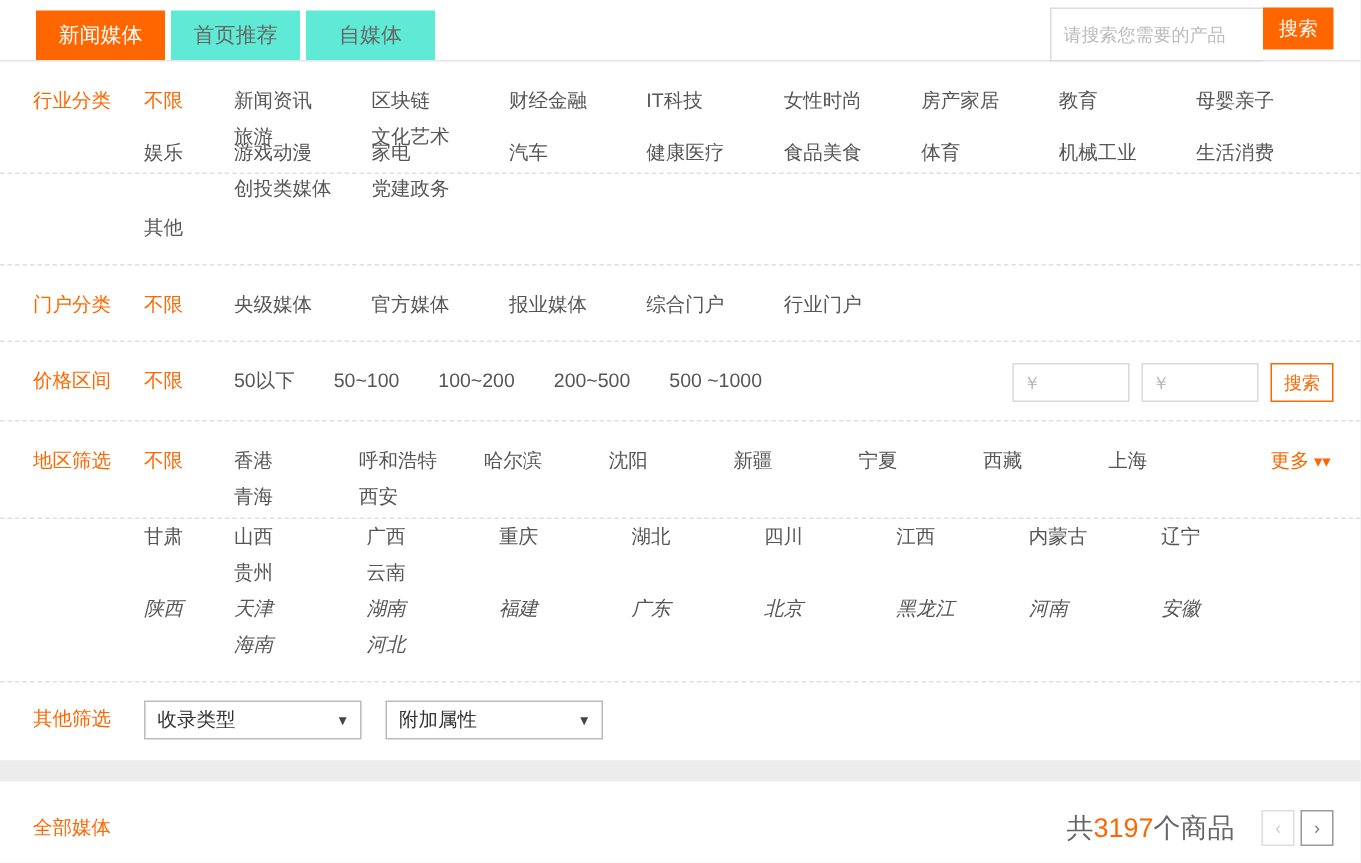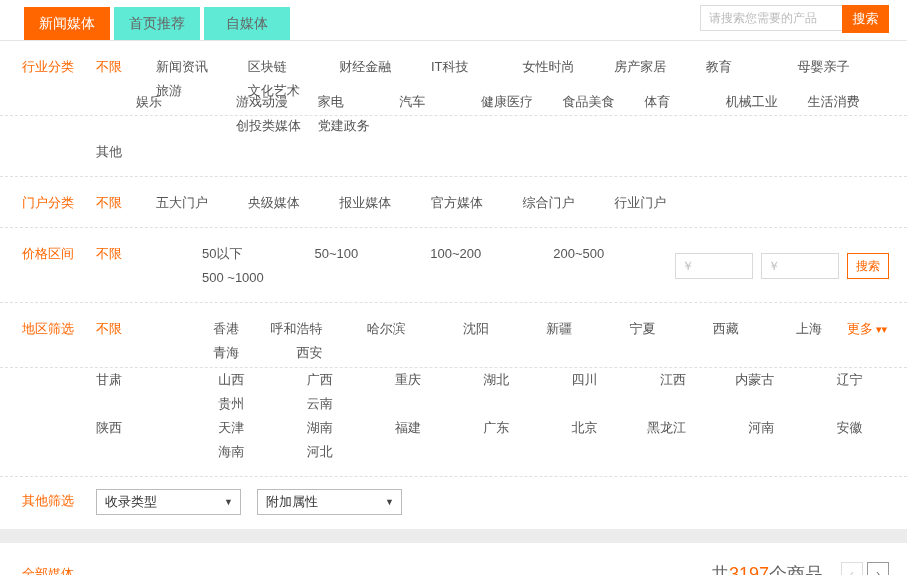--- a/index.html
+++ b/index.html
@@ -32,21 +32,21 @@
     cursor: pointer;
     user-select: none;
   }
   .tab.active { background: #f60; color: #fff; }
 
   .searchwrap {
     position: absolute; right: 18px; top: 5px;
     display: flex; align-items: stretch; height: 28px;
   }
   .searchwrap input {
-    width: 142px; height: 26px;
+    width: 142px; height: 36px;
     border: 1px solid #dcdcdc;
     border-right: none;
     outline: none;
     font-size: 12px;
     color: #333;
     padding: 0 8px;
     background: #fff;
     font-family: "Liberation Sans", "DejaVu Sans", sans-serif;
   }
   .searchwrap input::placeholder { color: #bbb; }
@@ -79,28 +79,28 @@
     flex: 0 0 60px;
     line-height: 24px;
     cursor: pointer;
   }
   .fopts {
     flex: 1 1 auto;
     display: flex;
     flex-wrap: wrap;
   }
   .fopts.grid8 .opt { width: 12.5%; }
-  .fopts.grid-region .opt { width: 12.05%; text-align: right; }
+  .fopts.grid-region .opt { width: 12.05%; }
   .opt {
     line-height: 24px;
     color: #555;
     cursor: pointer;
     white-space: nowrap;
   }
-  .fopts.price .opt { width: auto; margin-right: 26px; margin-left: 46px; }
+  .fopts.price .opt { width: auto; margin-right: 26px; }
 
   .more {
     color: #f60;
     line-height: 24px;
     cursor: pointer;
     margin-left: auto;
     white-space: nowrap;
     padding-right: 2px;
   }
   .more .chev { font-size: 11px; margin-left: 3px; }
@@ -208,21 +208,21 @@
         <div class="opt">财经金融</div>
         <div class="opt">IT科技</div>
         <div class="opt">女性时尚</div>
         <div class="opt">房产家居</div>
         <div class="opt">教育</div>
         <div class="opt">母婴亲子</div>
         <div class="opt">旅游</div>
         <div class="opt">文化艺术</div>
       </div>
     </div>
-    <div class="frow" style="padding-top:0;padding-bottom:0;border:none;margin-top:-26px;gap:40px;">
+    <div class="frow" style="padding-top:0;padding-bottom:0;border:none;margin-top:-26px;">
       <div class="flabel"></div>
       <div class="fany" style="color:#555">娱乐</div>
       <div class="fopts grid8">
         <div class="opt">游戏动漫</div>
         <div class="opt">家电</div>
         <div class="opt">汽车</div>
         <div class="opt">健康医疗</div>
         <div class="opt">食品美食</div>
         <div class="opt">体育</div>
         <div class="opt">机械工业</div>
@@ -234,24 +234,23 @@
     <div class="frow" style="padding-top:2px;padding-bottom:12px;">
       <div class="flabel"></div>
       <div class="fany" style="color:#555">其他</div>
       <div class="fopts"></div>
     </div>
 
     <div class="frow">
       <div class="flabel">门户分类</div>
       <div class="fany">不限</div>
       <div class="fopts grid8">
-        <div class="opt">五大门户</div>
         <div class="opt">央级媒体</div>
+        <div class="opt">官方媒体</div>
         <div class="opt">报业媒体</div>
-        <div class="opt">官方媒体</div>
         <div class="opt">综合门户</div>
         <div class="opt">行业门户</div>
       </div>
     </div>
 
     <div class="frow">
       <div class="flabel">价格区间</div>
       <div class="fany">不限</div>
       <div class="fopts price">
         <div class="opt">50以下</div>
@@ -295,21 +294,21 @@
         <div class="opt">重庆</div>
         <div class="opt">湖北</div>
         <div class="opt">四川</div>
         <div class="opt">江西</div>
         <div class="opt">内蒙古</div>
         <div class="opt">辽宁</div>
         <div class="opt">贵州</div>
         <div class="opt">云南</div>
       </div>
     </div>
-    <div class="frow" style="padding-top:0;padding-bottom:12px;">
+    <div class="frow" style="padding-top:0;padding-bottom:12px;font-style:italic;">
       <div class="flabel"></div>
       <div class="fany" style="color:#555">陕西</div>
       <div class="fopts grid-region">
         <div class="opt">天津</div>
         <div class="opt">湖南</div>
         <div class="opt">福建</div>
         <div class="opt">广东</div>
         <div class="opt">北京</div>
         <div class="opt">黑龙江</div>
         <div class="opt">河南</div>

